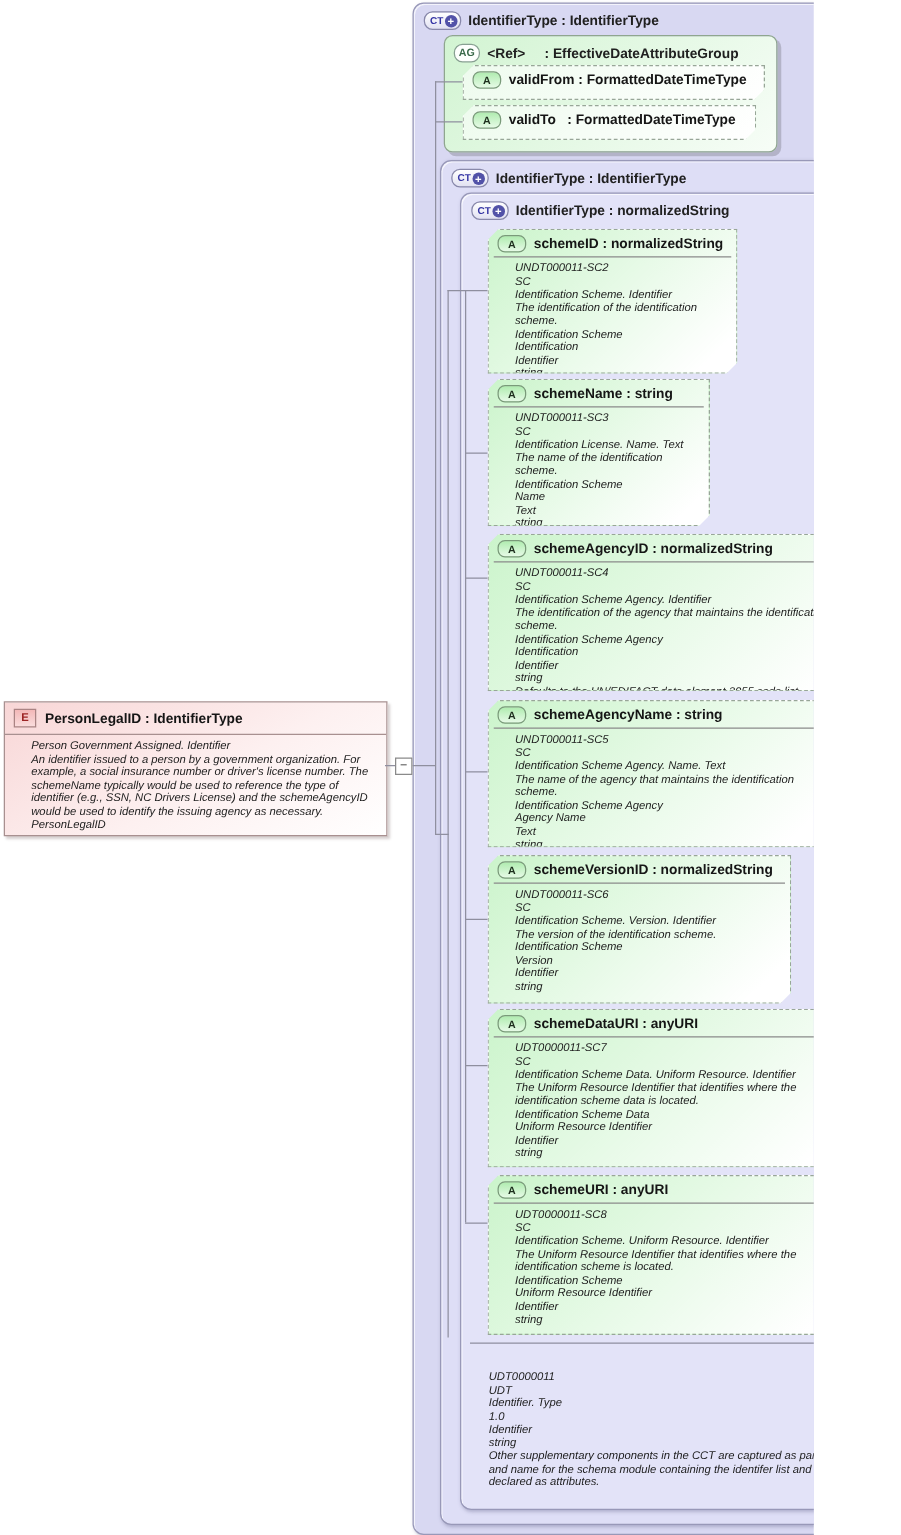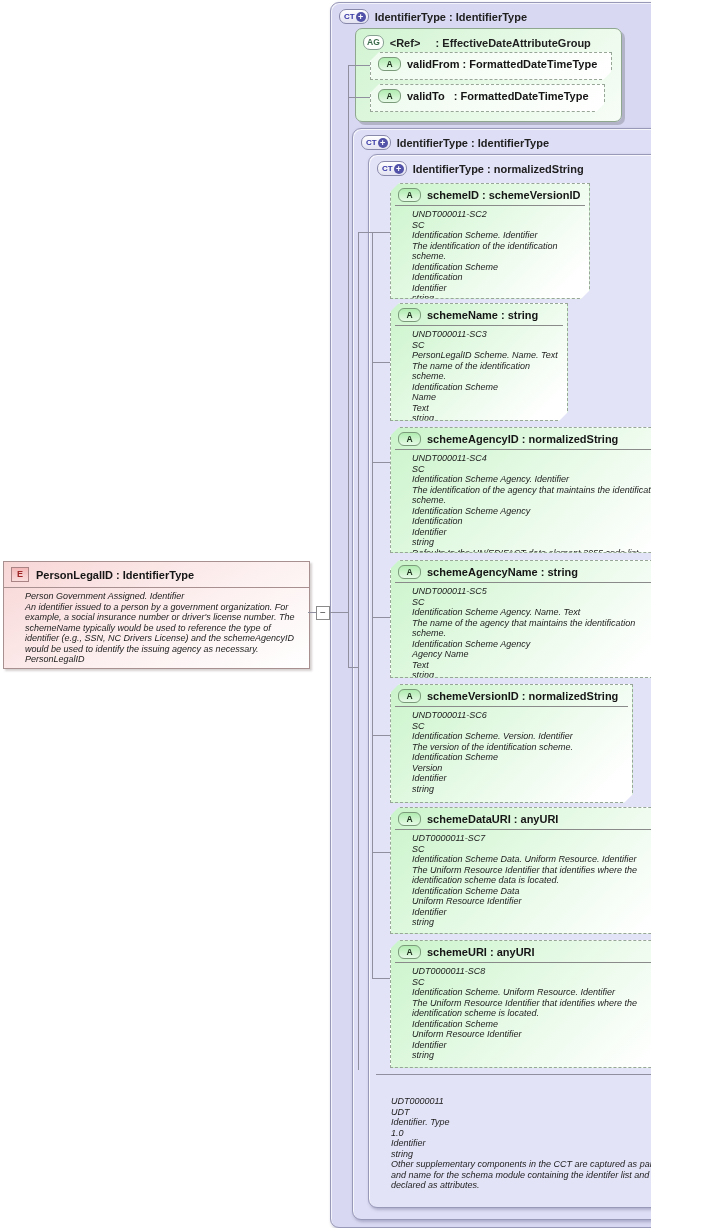--- a/index.html
+++ b/index.html
@@ -96,41 +96,41 @@
   </div>
 
   <div class="ct-box inner" style="left:368px;top:154px;width:336px;height:1052px;">
     <div class="ct-head">
       <span class="icon-ct"><span>CT</span><span class="icon-plus">+</span></span>
       <span>IdentifierType : normalizedString</span>
     </div>
   </div>
 
   <div class="attr-box" style="left:390px;top:183px;width:198px;height:114px;">
-    <div class="attr-head"><span class="icon-a">A</span><span>schemeID : schemeVersionID</span></div>
+    <div class="attr-head"><span class="icon-a">A</span><span>schemeID : normalizedString</span></div>
     <div class="attr-sep"></div>
     <div class="annot">
         <div class="annot-line">UNDT000011-SC2</div>
         <div class="annot-line">SC</div>
         <div class="annot-line">Identification Scheme. Identifier</div>
         <div class="annot-line">The identification of the identification scheme.</div>
         <div class="annot-line">Identification Scheme</div>
         <div class="annot-line">Identification</div>
         <div class="annot-line">Identifier</div>
         <div class="annot-line">string</div>
       </div>
   </div>
 
   <div class="attr-box" style="left:390px;top:303px;width:176px;height:116px;">
     <div class="attr-head"><span class="icon-a">A</span><span>schemeName : string</span></div>
     <div class="attr-sep"></div>
     <div class="annot">
         <div class="annot-line">UNDT000011-SC3</div>
         <div class="annot-line">SC</div>
-        <div class="annot-line">PersonLegalID Scheme. Name. Text</div>
+        <div class="annot-line">Identification License. Name. Text</div>
         <div class="annot-line">The name of the identification scheme.</div>
         <div class="annot-line">Identification Scheme</div>
         <div class="annot-line">Name</div>
         <div class="annot-line">Text</div>
         <div class="annot-line">string</div>
       </div>
   </div>
 
   <div class="attr-box" style="left:390px;top:427px;width:304px;height:124px;">
     <div class="attr-head"><span class="icon-a">A</span><span>schemeAgencyID : normalizedString</span></div>

